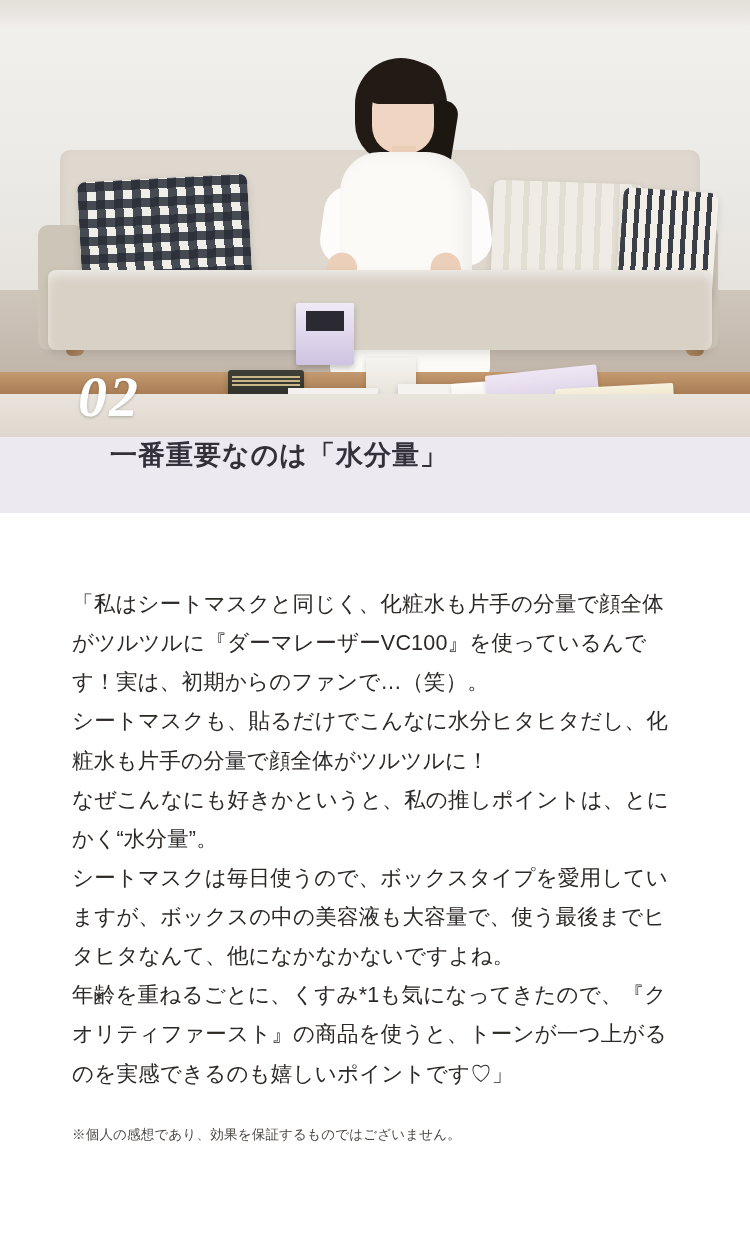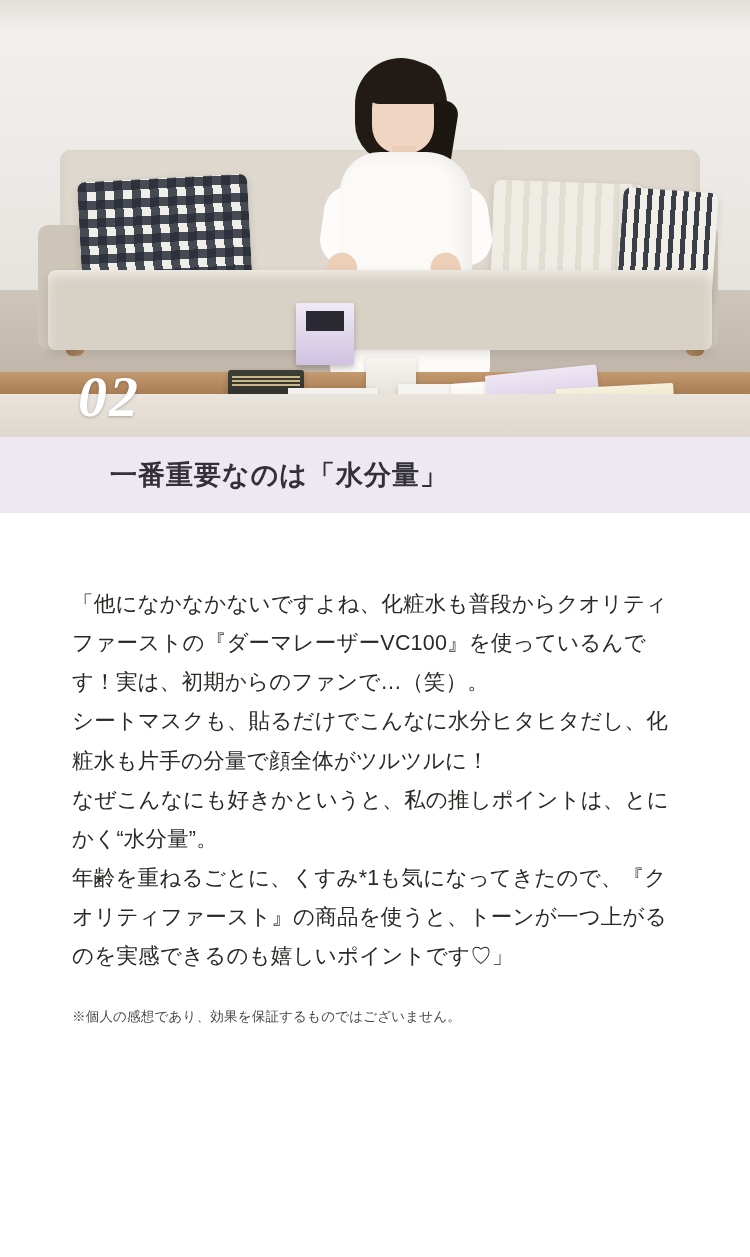--- a/index.html
+++ b/index.html
@@ -255,21 +255,20 @@
     user-select: none;
   }
 
   
   .heading-band {
     position: relative;
     width: 750px;
     height: 76px;
     background: #eceaf0;
     display: flex;
-    align-items: center;
   }
   .heading-text {
     margin-left: 110px;
     font-size: 27px;
     font-weight: 700;
     color: #33303a;
     letter-spacing: 1px;
     white-space: nowrap;
   }
 
@@ -342,19 +341,20 @@
 
   <div class="hero-number">02</div>
 </div>
 
 <div class="heading-band">
   <div class="heading-text">一番重要なのは「水分量」</div>
 </div>
 
 <div class="body-wrap">
   <div class="body-copy">
-    <p>「他になかなかないですよね、化粧水も普段からクオリティファーストの『ダーマレーザーVC100』を使っているんです！実は、初期からのファンで…（笑）。</p>
+    <p>「私はシートマスクと同じく、化粧水も片手の分量で顔全体がツルツルに『ダーマレーザーVC100』を使っているんです！実は、初期からのファンで…（笑）。</p>
     <p>シートマスクも、貼るだけでこんなに水分ヒタヒタだし、化粧水も片手の分量で顔全体がツルツルに！</p>
     <p>なぜこんなにも好きかというと、私の推しポイントは、とにかく“水分量”。</p>
+    <p>シートマスクは毎日使うので、ボックスタイプを愛用していますが、ボックスの中の美容液も大容量で、使う最後までヒタヒタなんて、他になかなかないですよね。</p>
     <p>年齢を重ねるごとに、くすみ*1も気になってきたので、『クオリティファースト』の商品を使うと、トーンが一つ上がるのを実感できるのも嬉しいポイントです♡」</p>
   </div>
   <div class="disclaimer">※個人の感想であり、効果を保証するものではございません。</div>
 </div>
 
 </body></html>

